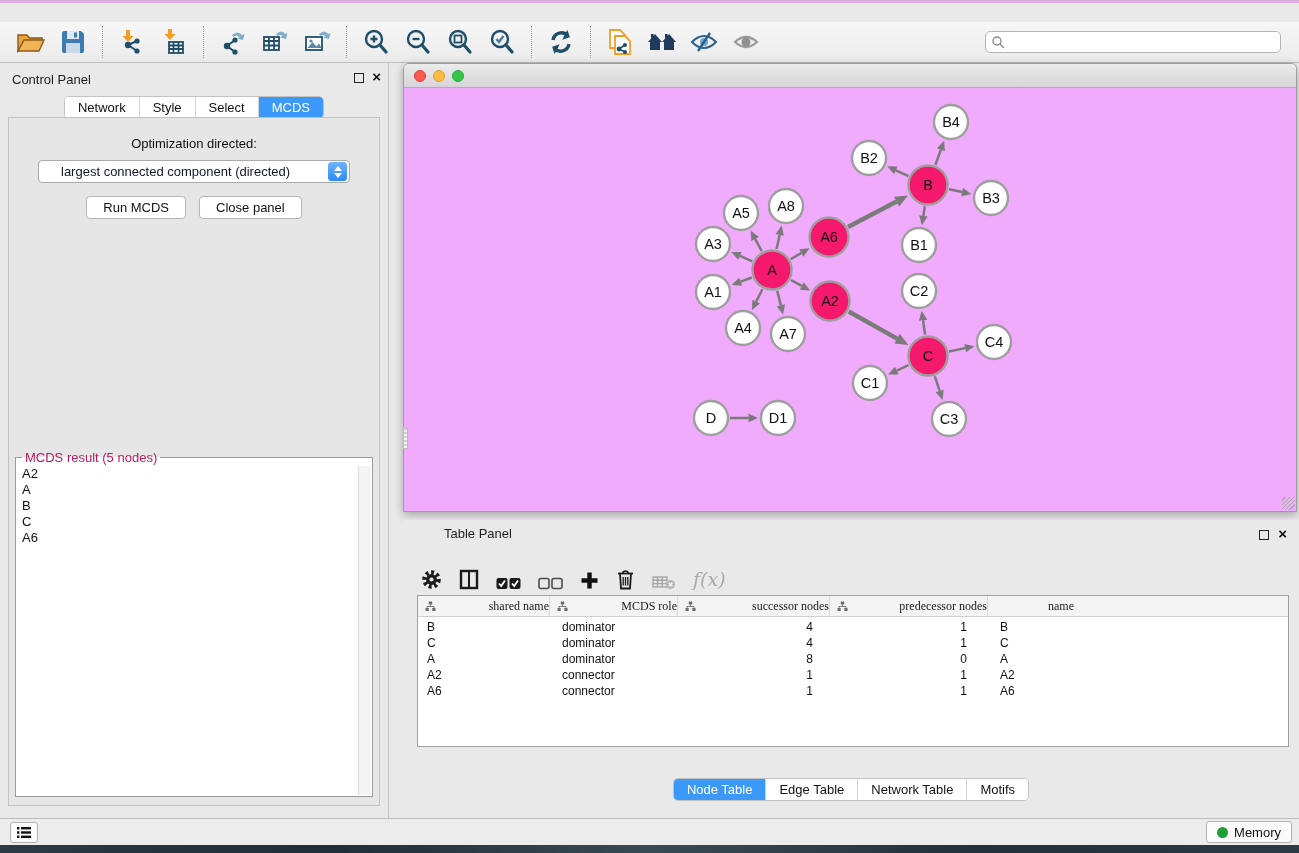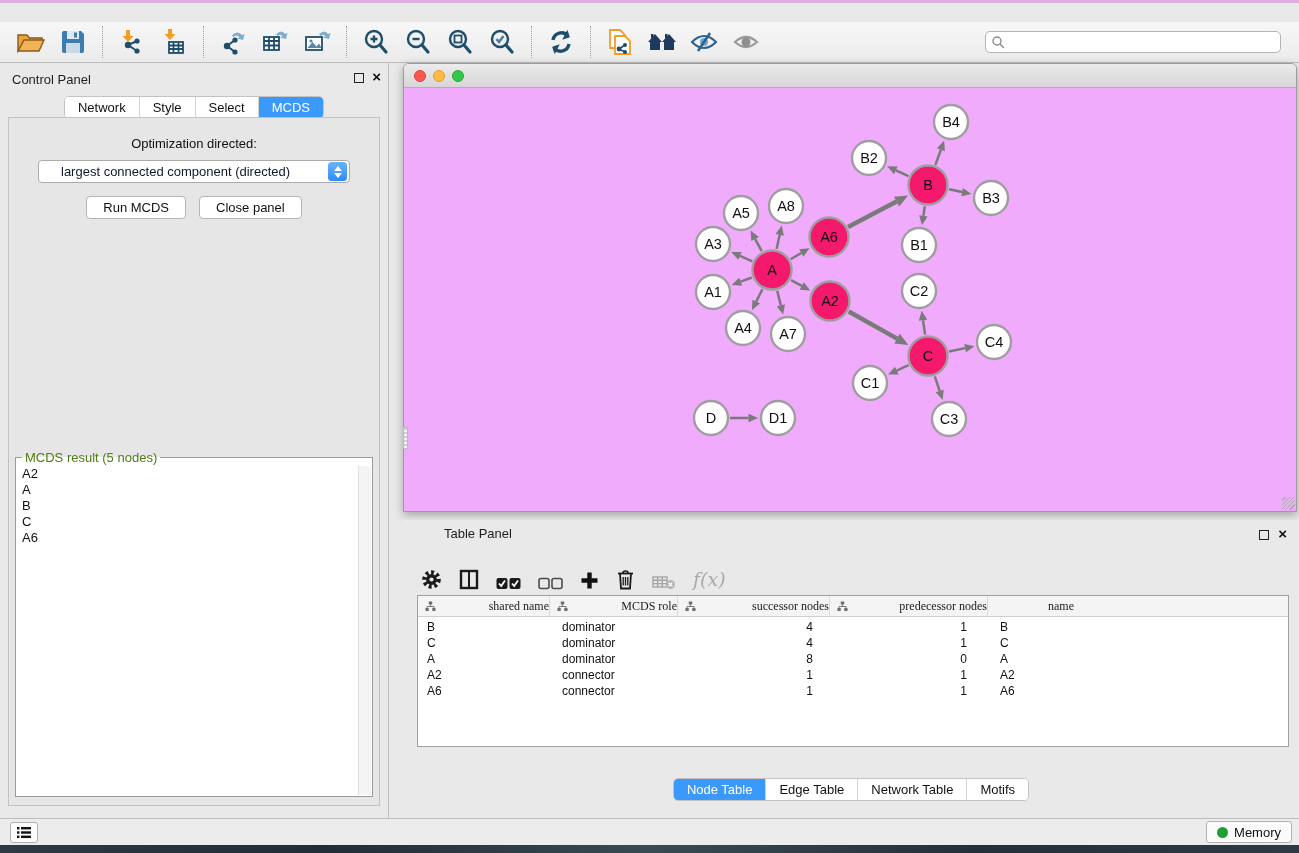--- a/index.html
+++ b/index.html
@@ -53,21 +53,21 @@
   .stepper { width:19px; height:19px; margin-right:2px; border-radius:3.5px;
     background:linear-gradient(#6db3fb,#2e8bf7); display:flex; flex-direction:column; align-items:center; justify-content:center; gap:2px; }
   .tri-up { width:0; height:0; border-left:4px solid transparent; border-right:4px solid transparent; border-bottom:5px solid #fff; }
   .tri-dn { width:0; height:0; border-left:4px solid transparent; border-right:4px solid transparent; border-top:5px solid #fff; }
   .btn-row { margin-top:13px; display:flex; justify-content:center; gap:13px; }
   .pushbtn { font-family:Liberation Sans, sans-serif; font-size:13px; color:#111; background:#fff; border:1px solid #b5b5b5;
     border-radius:4px; padding:3px 16px; }
 
   fieldset.result-box { position:absolute; left:6px; right:6px; top:332px; bottom:8px;
     border:1px solid #9a9a9a; background:#fff; }
-  fieldset.result-box legend { font-size:13px; color:#4d7c0f; margin-left:6px; padding:0 3px; }
+  fieldset.result-box legend { font-size:13px; color:#be185d; margin-left:6px; padding:0 3px; }
   .result-list { padding:1px 0 0 6px; font-size:13px; color:#111; }
   .result-list .ritem { line-height:16px; }
   .result-scroll { position:absolute; top:1px; bottom:1px; right:1px; width:13px;
     background:#f4f4f4; border-left:1px solid #e0e0e0; }
 
   
   .net-window { position:absolute; left:403px; top:63px; width:894px; height:449px;
     border:1px solid #9c9c9c; border-radius:6px 6px 0 0; box-shadow:0 3px 10px rgba(0,0,0,.3); background:#fff; }
   .net-titlebar { height:24px; background:linear-gradient(#ececec,#d7d5d7); border-bottom:1px solid #b0b0b0;
     border-radius:5px 5px 0 0; position:relative; display:flex; align-items:center; }

